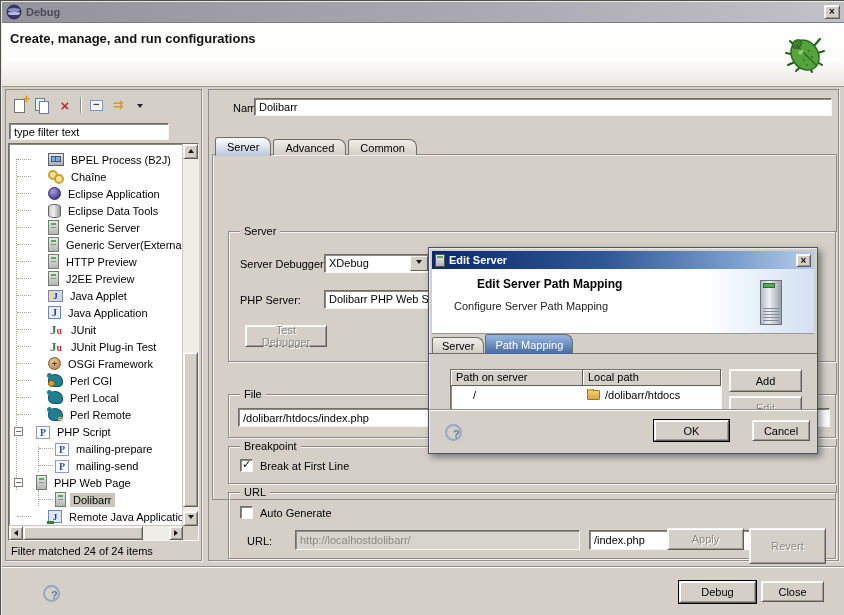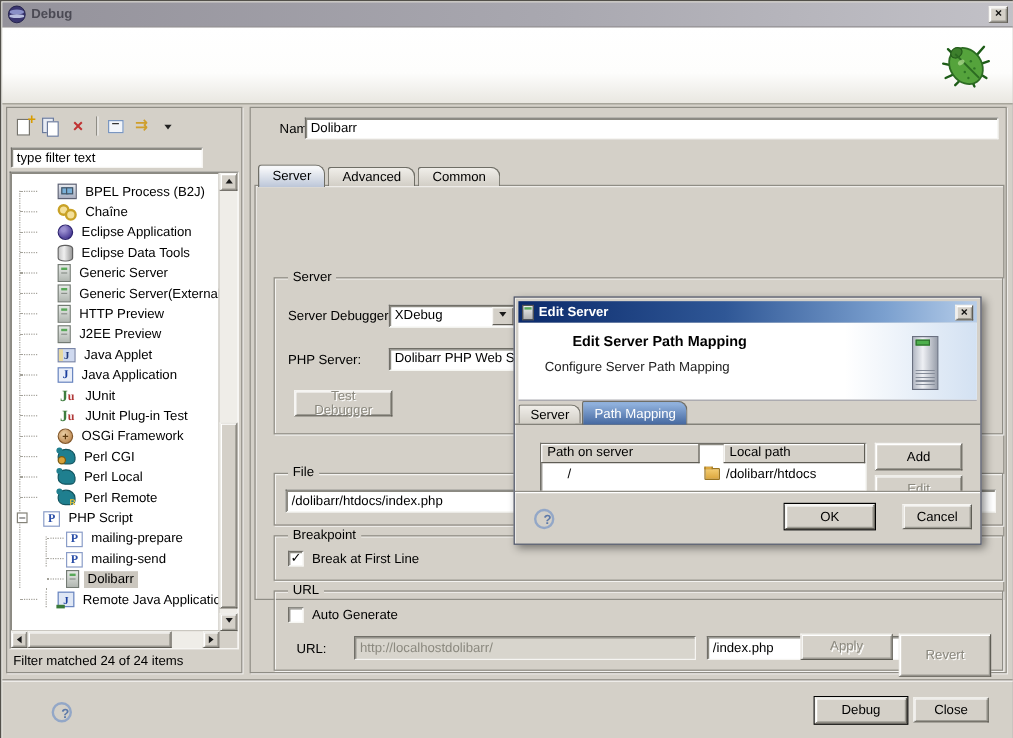--- a/index.html
+++ b/index.html
@@ -177,21 +177,21 @@
     background:repeating-linear-gradient(180deg,#848b98 0 1px,transparent 1px 3px);}
   .dlg-tabs{position:absolute;left:0;top:85px;right:0;height:21px;border-bottom:1px solid #6f6e66;
     display:flex;align-items:flex-end;padding-left:3px;box-sizing:border-box;}
   .dtab{height:16px;padding:0 9px;margin-right:1px;display:flex;align-items:center;font-size:11px;color:#000;
     background:linear-gradient(180deg,#f0eee9,#d2cec6);border:1px solid #6f6e66;border-bottom:none;
     border-radius:2px 8px 0 0;box-sizing:border-box;}
   .dtab.selected{height:20px;margin-bottom:-1px;background:linear-gradient(180deg,#8fb0dc 10%,#44679f);color:#fff;z-index:2;}
   .dlg-body{position:absolute;left:0;top:106px;right:0;height:55px;overflow:hidden;}
   .ptable{position:absolute;left:21px;top:15px;width:272px;height:62px;background:#fff;
     border:1px solid;border-color:#716f68 var(--hi) var(--hi) #716f68;box-shadow:inset 1px 1px 0 #8c8a82;box-sizing:border-box;}
-  .ptable .hrow{display:flex;height:16px;gap:20px;}
+  .ptable .hrow{display:flex;height:16px;}
   .ptable .hcell{background:var(--face);border-right:1px solid var(--dk);border-bottom:1px solid var(--dk);
     box-shadow:inset 1px 1px 0 #fff;font-size:11px;padding:1px 5px 0;box-sizing:border-box;overflow:hidden;white-space:nowrap;}
   .ptable .hcell:nth-child(1){width:132px;}
   .ptable .hcell:nth-child(2){flex:1;}
   .ptable .brow{display:flex;height:17px;align-items:center;}
   .ptable .bcell{font-size:11px;box-sizing:border-box;overflow:hidden;white-space:nowrap;display:flex;align-items:center;}
   .ptable .bcell:nth-child(1){width:132px;padding-left:22px;}
   .ptable .bcell:nth-child(2){flex:1;padding-left:4px;}
   .folder-icon{width:13px;height:10px;background:linear-gradient(180deg,#f4cc70,#dca73e);border:1px solid #9a7420;
     border-radius:1px;position:relative;margin-right:5px;flex:none;box-sizing:border-box;}
@@ -213,20 +213,21 @@
       <circle cx="8" cy="8" r="7" fill="#3a3670"></circle>
       <ellipse cx="8" cy="6" rx="6" ry="2" fill="#8a90c8"></ellipse>
       <ellipse cx="8" cy="9.5" rx="6.4" ry="1.6" fill="#b8bedf"></ellipse>
       <circle cx="8" cy="8" r="7" fill="none" stroke="#23204a" stroke-width="0.8"></circle>
     </svg>
     <span class="ttl">Debug</span>
     <button class="win-close">×</button>
   </div>
 
   <div class="banner">
+    <div class="banner-title">Create, manage, and run configurations</div>
     <svg class="bug-icon" width="56" height="54" viewBox="0 0 56 54">
       <g stroke="#1d5c17" stroke-width="2" fill="none" stroke-linecap="round">
         <path d="M14 14 L22 22"></path>
           <path d="M10 26 L20 28"></path>
           <path d="M12 38 L21 34"></path>
         <path d="M44 12 L37 20"></path>
           <path d="M48 24 L39 27"></path>
           <path d="M46 38 L38 33"></path>
         <path d="M20 44 L26 38"></path>
           <path d="M36 45 L33 38"></path>
@@ -342,20 +343,25 @@
             <span class="tlabel">PHP Script</span>
           </div>
           <div class="tree-row lvl2">
             <span class="ticon php-icon"></span>
             <span class="tlabel">mailing-prepare</span>
           </div>
           <div class="tree-row lvl2">
             <span class="ticon php-icon"></span>
             <span class="tlabel">mailing-send</span>
           </div>
+          <div class="tree-row lvl1 has-exp">
+            <span class="expander"></span>
+            <span class="ticon server-icon"></span>
+            <span class="tlabel">PHP Web Page</span>
+          </div>
           <div class="tree-row lvl2 sel">
             <span class="ticon server-icon"></span>
             <span class="tlabel">Dolibarr</span>
           </div>
           <div class="tree-row lvl1">
             <span class="ticon remote-java-icon"></span>
             <span class="tlabel">Remote Java Application</span>
           </div>
         </div>
       <div class="vscroll">

